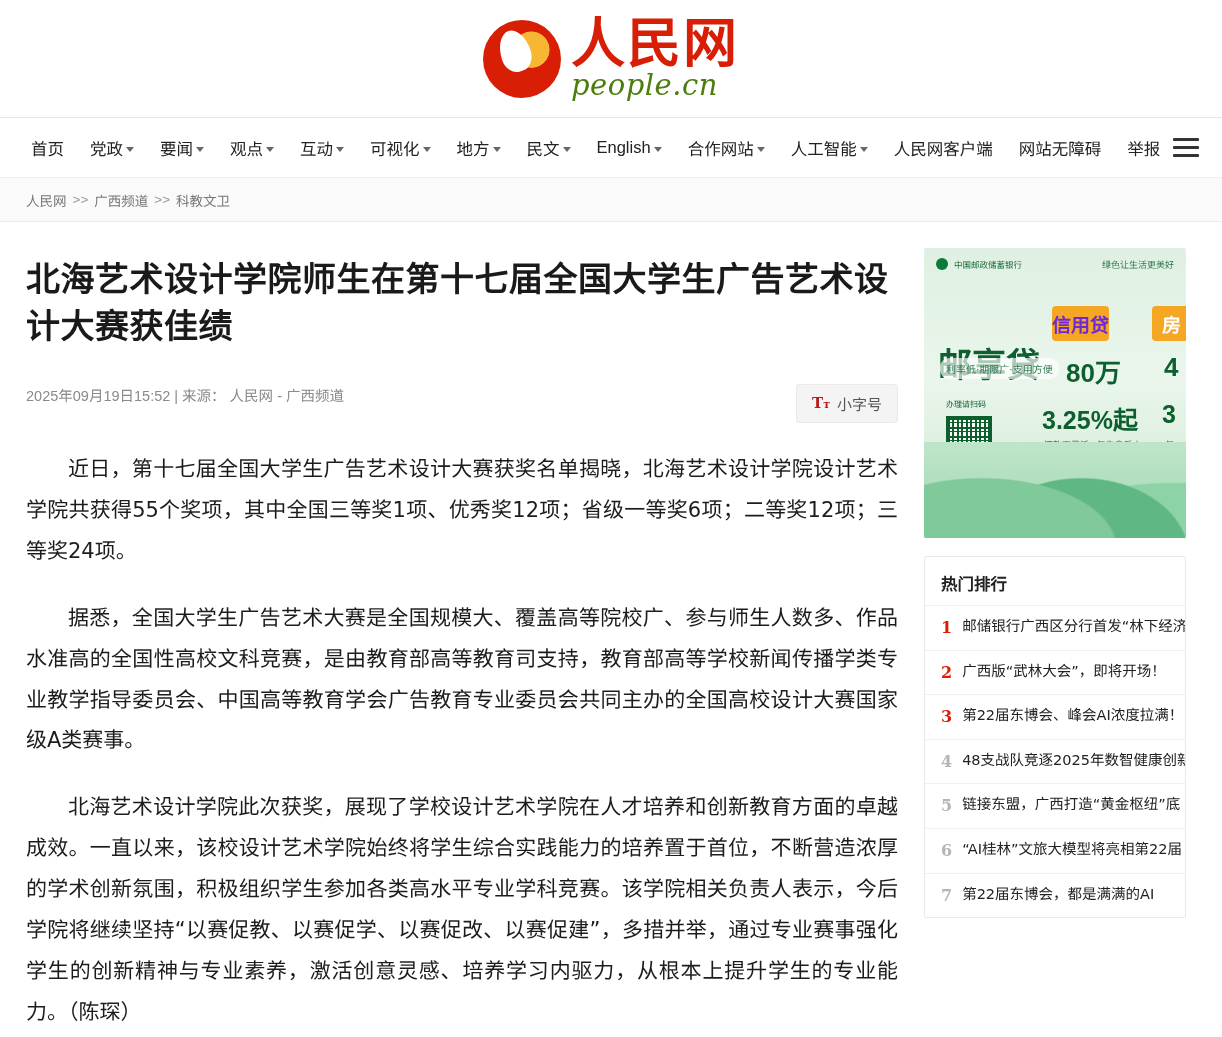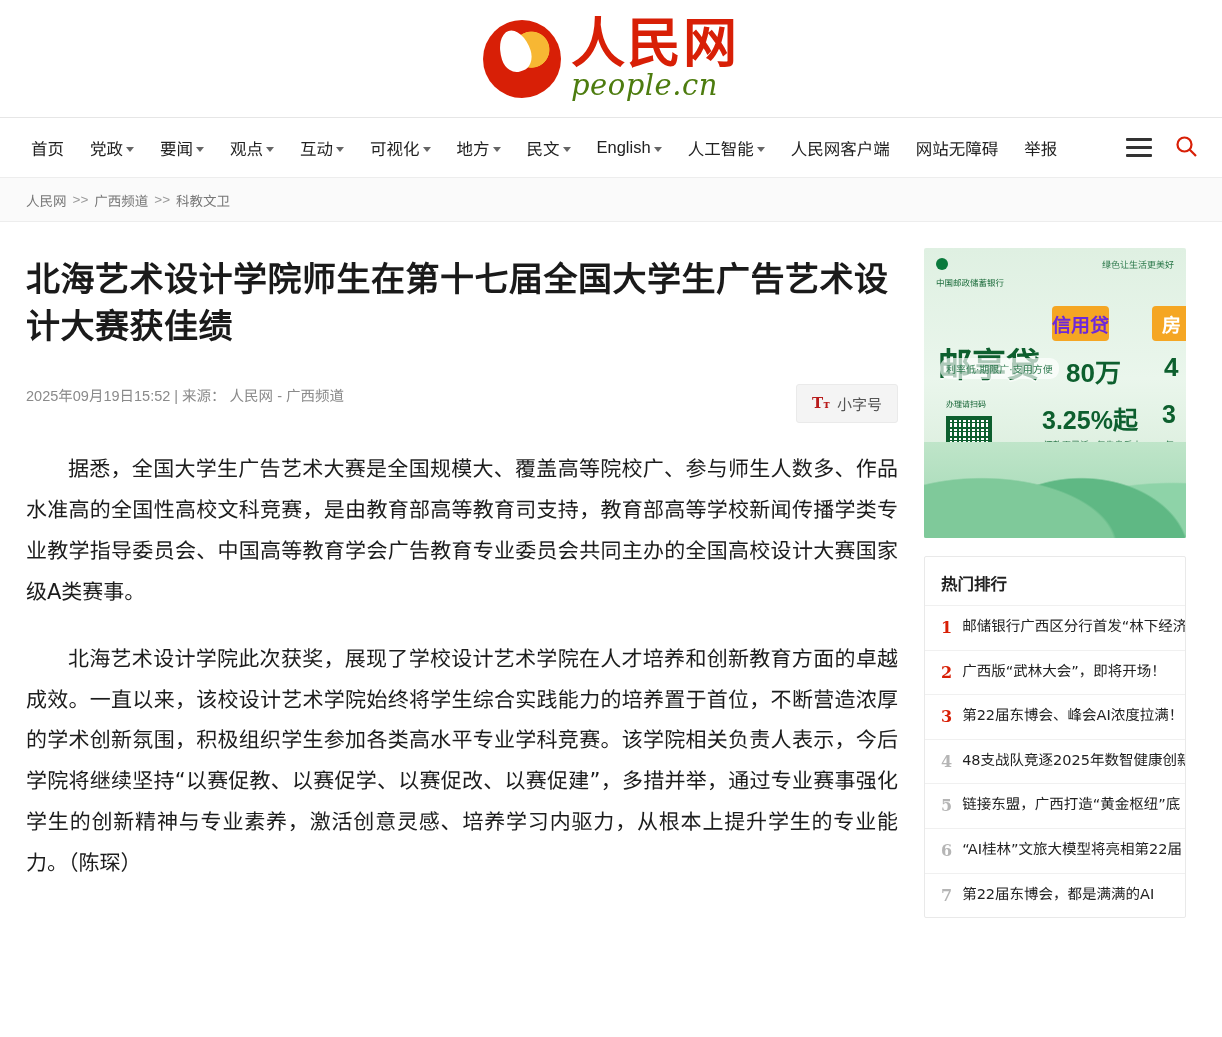--- a/index.html
+++ b/index.html
@@ -134,22 +134,22 @@
   
   .ad {
     width: 262px; height: 290px;
     border-radius: 2px;
     overflow: hidden;
     position: relative;
     background: linear-gradient(#dff0e2 0%, #eaf6ec 45%, #cfe8d2 100%);
   }
   .ad-top {
     position: absolute; top: 10px; left: 12px;
-    display: flex; gap: 6px;
-    font-size: 8.5px; color: #1b6b3a; flex-direction: column;
+    display: flex; align-items: center; gap: 6px;
+    font-size: 8.5px; color: #1b6b3a;
   }
   .ad-dot { width: 12px; height: 12px; border-radius: 50%; background: #0a7a3d; }
   .ad-slogan { position: absolute; top: 10px; right: 12px; font-size: 9px; color: #2d7a4c; }
   .ad-title {
     position: absolute; top: 62px; left: 14px;
     font-size: 34px; font-weight: bold; color: #0d5f2e;
     font-family: "DejaVu Sans", "Liberation Sans", sans-serif;
     text-shadow: 0 2px 0 #ffffff88;
     margin-top: 28px;
   }
@@ -263,20 +263,24 @@
   </div>
   <div class="nav-item">
     <span>民文</span>
     <i class="caret"></i>
   </div>
   <div class="nav-item">
     <span>English</span>
     <i class="caret"></i>
   </div>
   <div class="nav-item">
+    <span>合作网站</span>
+    <i class="caret"></i>
+  </div>
+  <div class="nav-item">
     <span>人工智能</span>
     <i class="caret"></i>
   </div>
   <div class="nav-item">
     <span>人民网客户端</span>
   </div>
   <div class="nav-item">
     <span>网站无障碍</span>
   </div>
   <div class="nav-item">
@@ -315,20 +319,21 @@
       <span>2025年09月19日15:52</span>
       <span class="meta-source">| 来源：</span>
       <span class="meta-source">人民网 - 广西频道</span>
       <div class="fontsize-btn">
         <span class="tt">T<span class="small">т</span></span>
         <span>小字号</span>
       </div>
     </div>
 
     <div class="body-text">
+      <p>近日，第十七届全国大学生广告艺术设计大赛获奖名单揭晓，北海艺术设计学院设计艺术学院共获得55个奖项，其中全国三等奖1项、优秀奖12项；省级一等奖6项；二等奖12项；三等奖24项。</p>
       <p>据悉，全国大学生广告艺术大赛是全国规模大、覆盖高等院校广、参与师生人数多、作品水准高的全国性高校文科竞赛，是由教育部高等教育司支持，教育部高等学校新闻传播学类专业教学指导委员会、中国高等教育学会广告教育专业委员会共同主办的全国高校设计大赛国家级A类赛事。</p>
       <p>北海艺术设计学院此次获奖，展现了学校设计艺术学院在人才培养和创新教育方面的卓越成效。一直以来，该校设计艺术学院始终将学生综合实践能力的培养置于首位，不断营造浓厚的学术创新氛围，积极组织学生参加各类高水平专业学科竞赛。该学院相关负责人表示，今后学院将继续坚持“以赛促教、以赛促学、以赛促改、以赛促建”，多措并举，通过专业赛事强化学生的创新精神与专业素养，激活创意灵感、培养学习内驱力，从根本上提升学生的专业能力。（陈琛）</p>
     </div>
 
   </main>
 
   <aside class="rail">
 
     <div class="ad">
       <div class="ad-top">

